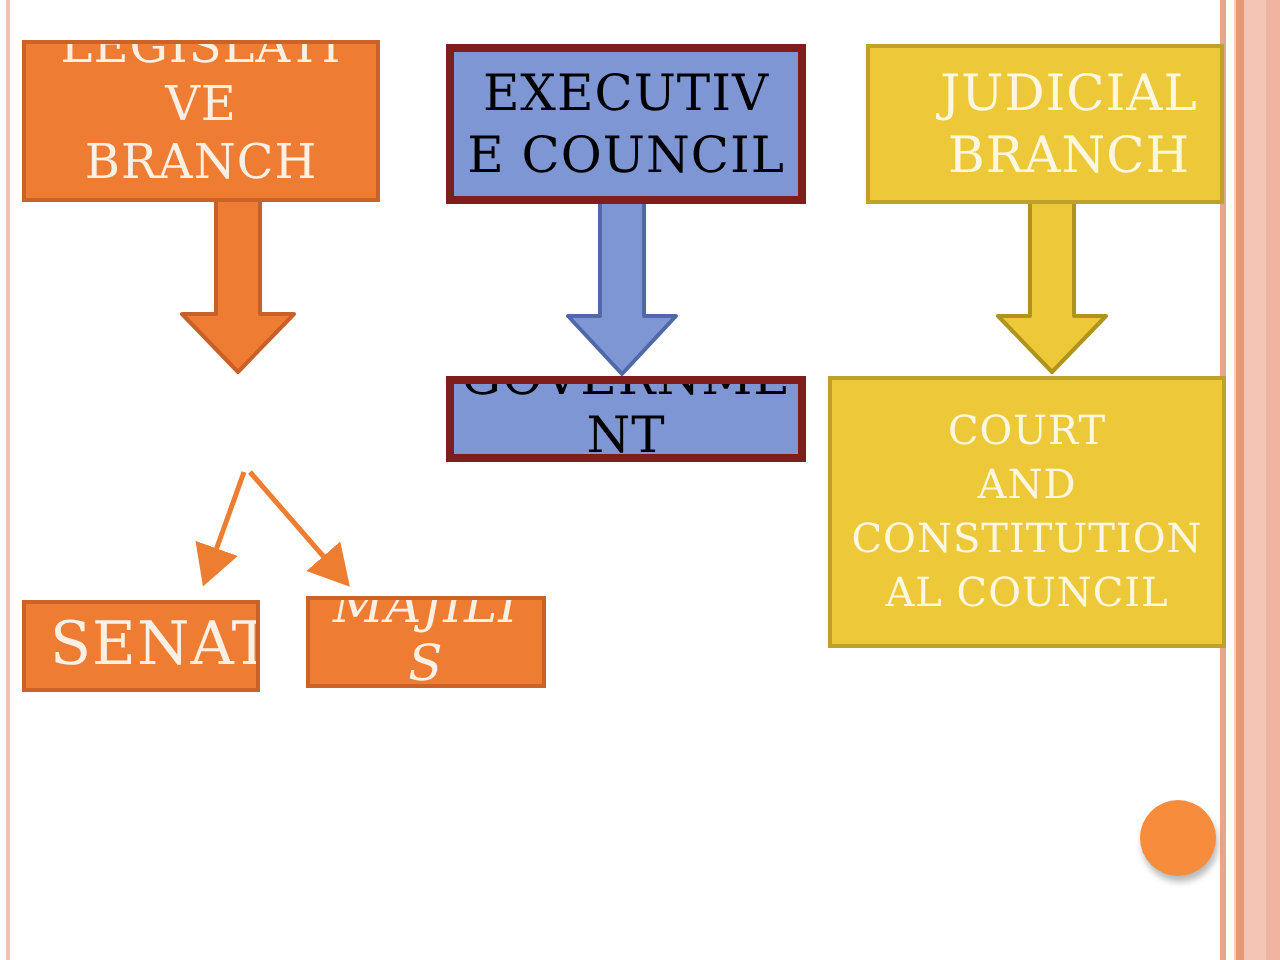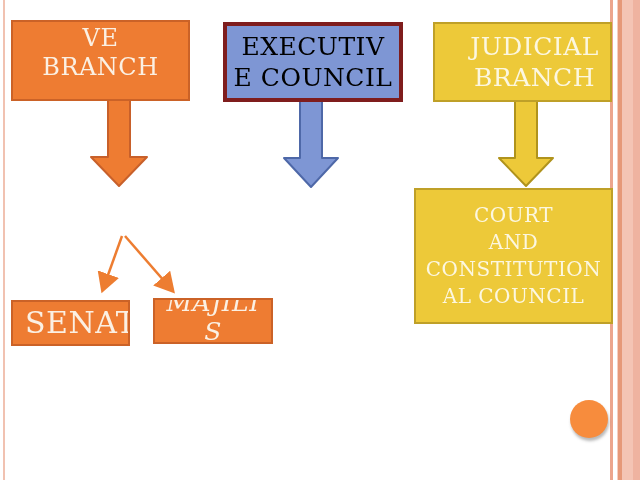--- a/index.html
+++ b/index.html
@@ -64,40 +64,47 @@
     </defs>
     <polygon points="108,100 130,100 130,157 147,157 119,186 91,157 108,157" fill="#EE7C32" stroke="#C8602A" stroke-width="2" stroke-linejoin="round"></polygon>
     <polygon points="300,101 322,101 322,158 338,158 311,187 284,158 300,158" fill="#7E96D4" stroke="#4E68A8" stroke-width="2" stroke-linejoin="round"></polygon>
     <polygon points="515,101 537,101 537,158 553,158 526,186 499,158 515,158" fill="#EDC939" stroke="#B0931C" stroke-width="2" stroke-linejoin="round"></polygon>
     <line x1="122" y1="236" x2="103" y2="289" stroke="#ED7D31" stroke-width="2.5" marker-end="url(#ah)"></line>
     <line x1="125" y1="236" x2="172" y2="290" stroke="#ED7D31" stroke-width="2.5" marker-end="url(#ah)"></line>
   </svg>
 
   <div class="box orange b-legislative">
     <div class="txt">
+      <div>LEGISLATI</div>
       <div>VE</div>
       <div>BRANCH</div>
     </div>
   </div>
 
   <div class="box blue b-executive">
     <div class="txt">
       <div>EXECUTIV</div>
       <div>E COUNCIL</div>
     </div>
   </div>
 
   <div class="box yellow b-judicial">
     <div class="txt">
       <div>JUDICIAL</div>
       <div>BRANCH</div>
     </div>
   </div>
 
 
+  <div class="box blue b-government">
+    <div class="txt">
+      <div>GOVERNME</div>
+      <div>NT</div>
+    </div>
+  </div>
 
   <div class="box yellow b-court">
     <div class="txt">
       <div>COURT</div>
       <div>AND</div>
       <div>CONSTITUTION</div>
       <div>AL COUNCIL</div>
     </div>
   </div>
 

